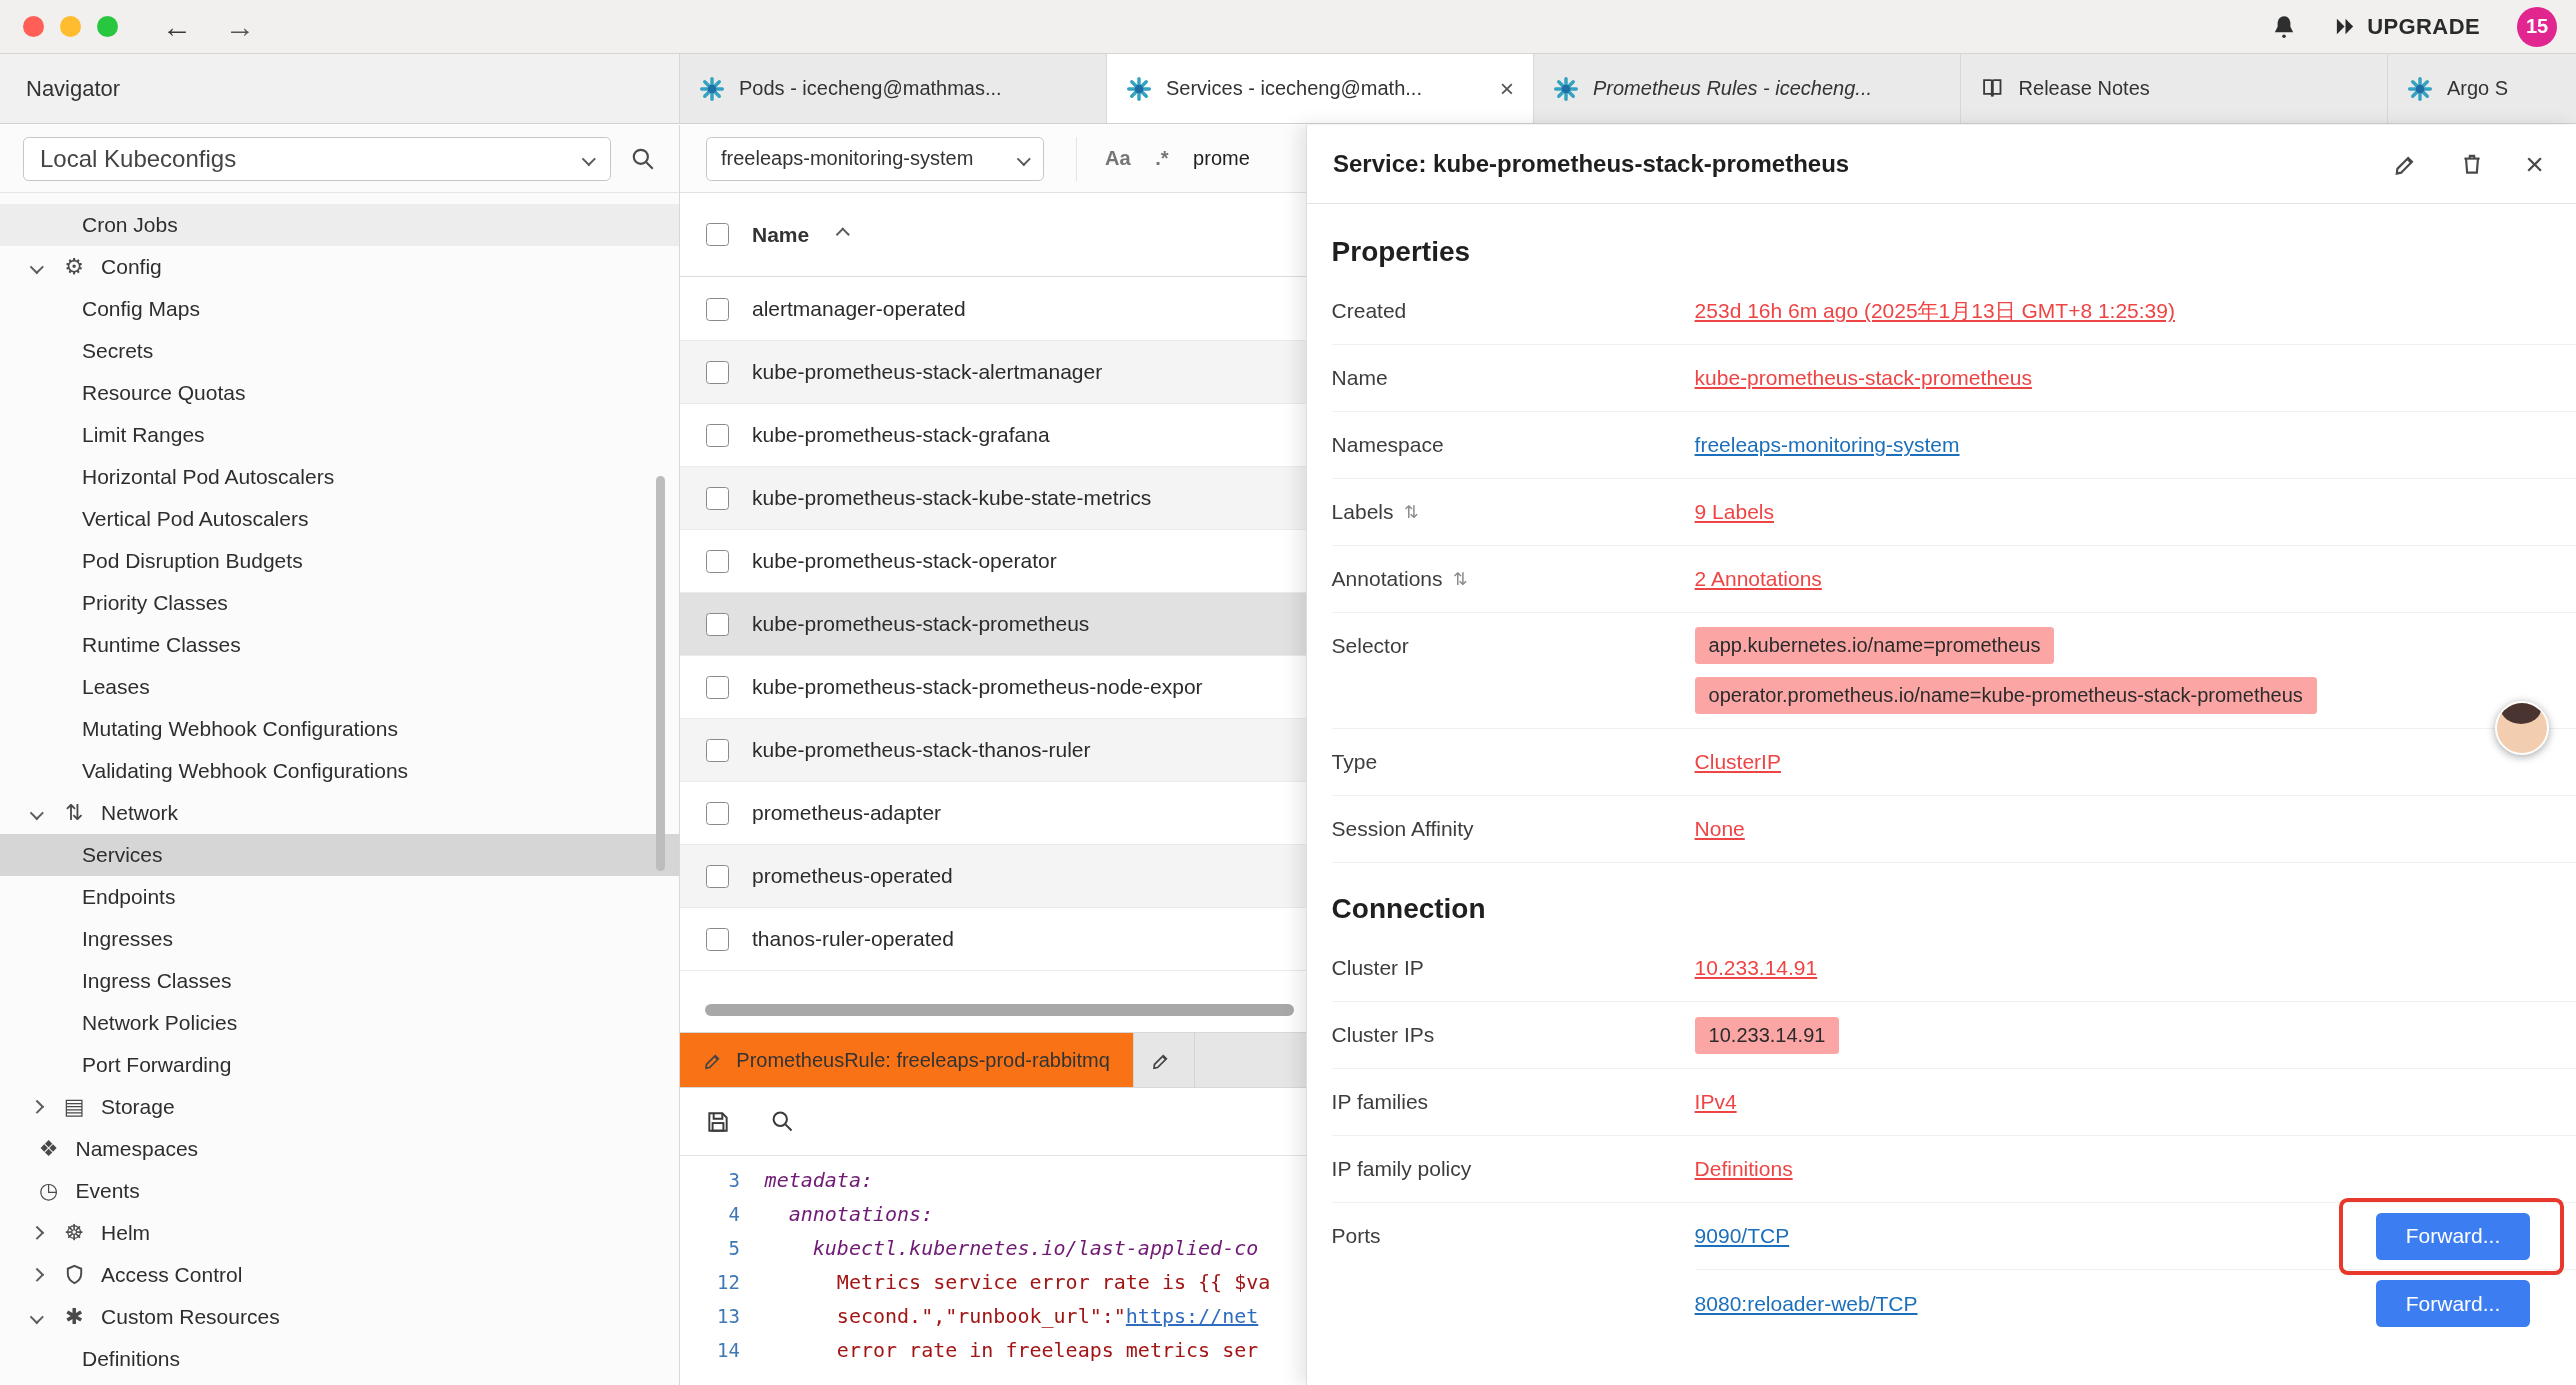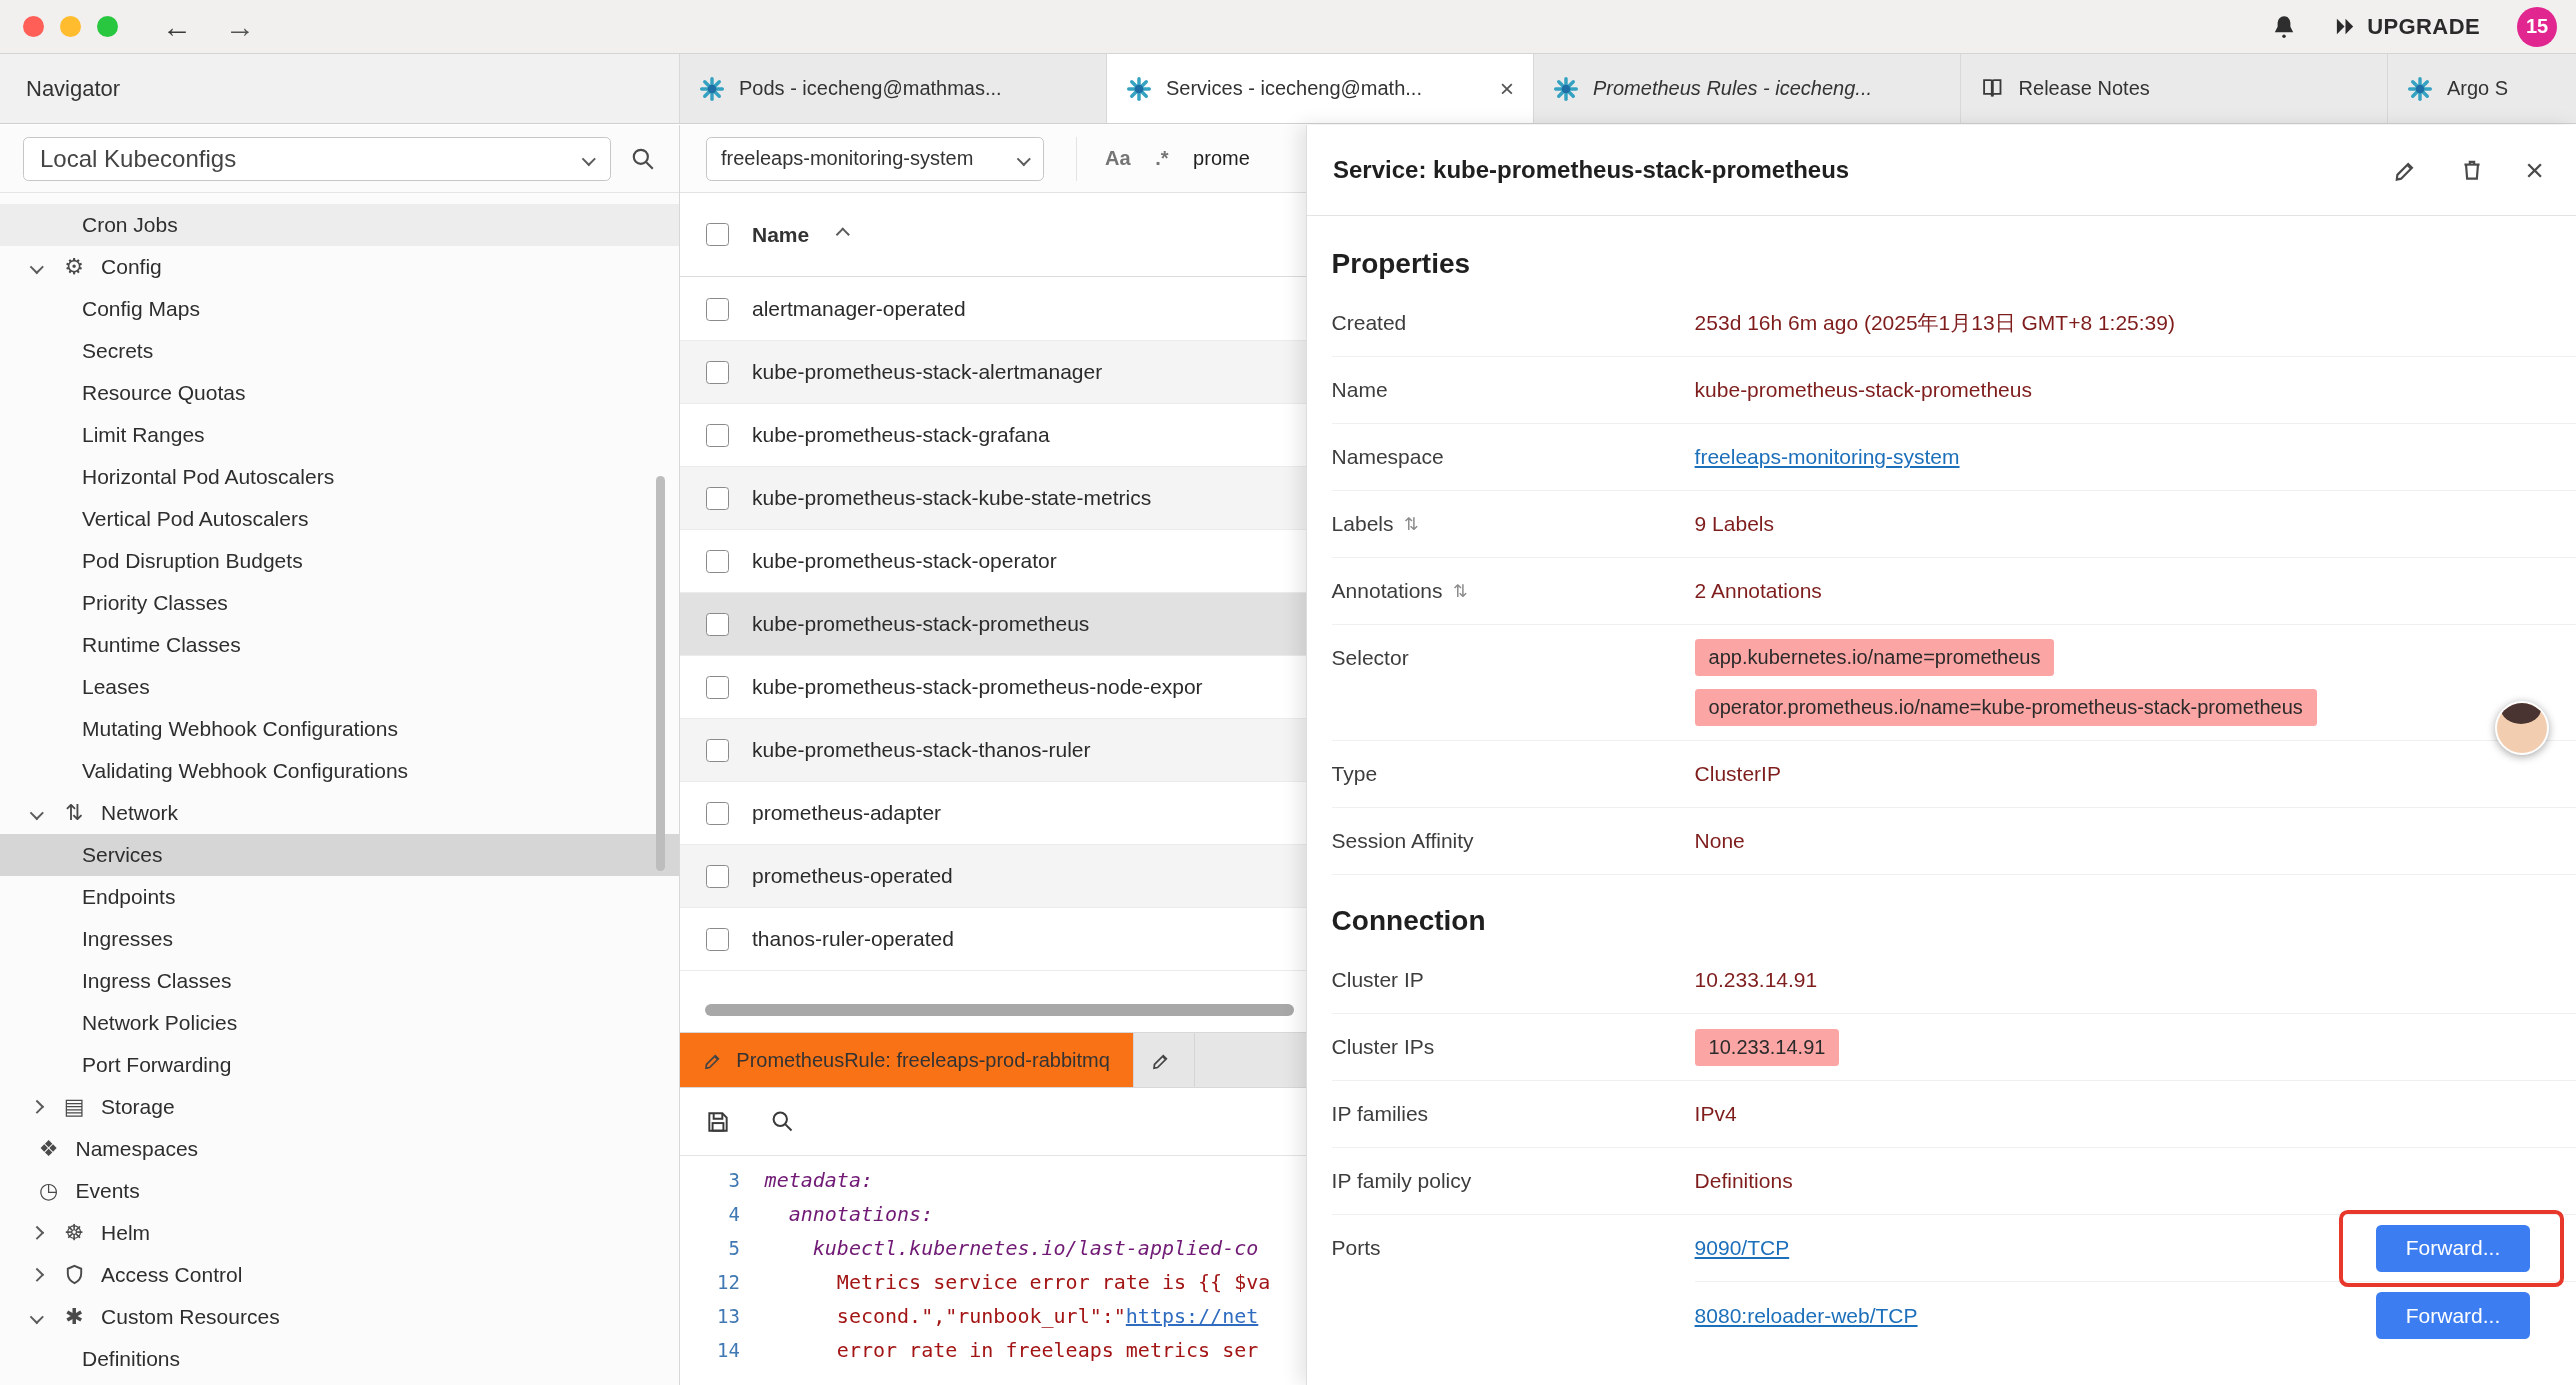--- a/index.html
+++ b/index.html
@@ -72,30 +72,30 @@
   .editor { position:absolute; left:0; top:1031px; right:0; bottom:0; background:#fff; font-family:"DejaVu Sans Mono", monospace; font-size:20px; padding-top:7px; overflow:hidden; }
   .cline { display:flex; height:34px; align-items:center; white-space:pre; }
   .lnum { width:60px; text-align:right; color:#3f78b3; margin-right:24.6px; flex-shrink:0; font-size:19px; }
   .ltext { white-space:pre; }
   .cline.key .ltext { color:#701a75;font-style:italic; }
   .cline.str .ltext { color:#a31515; }
   .llink { color:#2f6cc0; text-decoration:underline; white-space:pre; }
 
   
   .drawer { position:absolute; left:1306px; top:125px; right:0; bottom:0; background:#fff; z-index:20; border-left:0.9px solid #ddd; box-shadow:-7px 0 17.5px rgba(0,0,0,.10); overflow:hidden; }
-  .dhead { height:91px; border-bottom:0.9px solid #e3e3e3; display:flex; align-items:center; padding:0 32px 0 26px;text-align:right; }
+  .dhead { height:79px; border-bottom:0.9px solid #e3e3e3; display:flex; align-items:center; padding:0 32px 0 26px;text-align:right; }
   .dtitle { font-size:24px; font-weight:700; color:#1f1f1f; }
   .dicons { margin-left:auto; display:flex; align-items:center; gap:40px; }
   .xclose { font-size:32px; color:#4a4a4a; line-height:1; }
   .dbody { padding:23px 0 0 24.6px; }
   .section-title { font-size:28px; font-weight:700; color:#1f1f1f; margin:8.8px 0 10.5px; }
   .section-title.gap { margin-top:30px; }
   .prow { display:flex; align-items:center; min-height:67px; border-bottom:0.9px solid #f0f0f0; padding-right:26px; }
   .plabel { width:363px; flex-shrink:0; font-size:21px; color:#3d3d3d; display:flex; align-items:center; gap:10.5px; }
-  .pvalue { font-size:21px; color:#7f1d1d; }
+  .pvalue { font-size:21px; color:#ef4444;text-decoration:underline; }
   .linkval { color:#1c6fba; text-decoration:underline; }
   .updown { color:#8a8a8a; font-size:17.5px; }
   .chip { background:#fca5a5; border-radius:3.5px; padding:7px 14px; font-size:20px; color:#2b2b2b; display:inline-block; width:max-content; max-width:1210px; overflow:hidden; text-overflow:ellipsis; white-space:nowrap; }
   .prow.selector { align-items:flex-start; padding-top:14px; padding-bottom:14px; }
   .prow.selector .plabel { padding-top:7px; }
   .chipcol { display:flex; flex-direction:column; gap:12.3px; }
   .prow.ports { align-items:flex-start; border-bottom:none; padding-right:0; }
   .prow.ports .plabel { padding-top:21px; }
   .portlines { flex:1; }
   .portline { display:flex; align-items:center; height:67px;gap:40px; }

